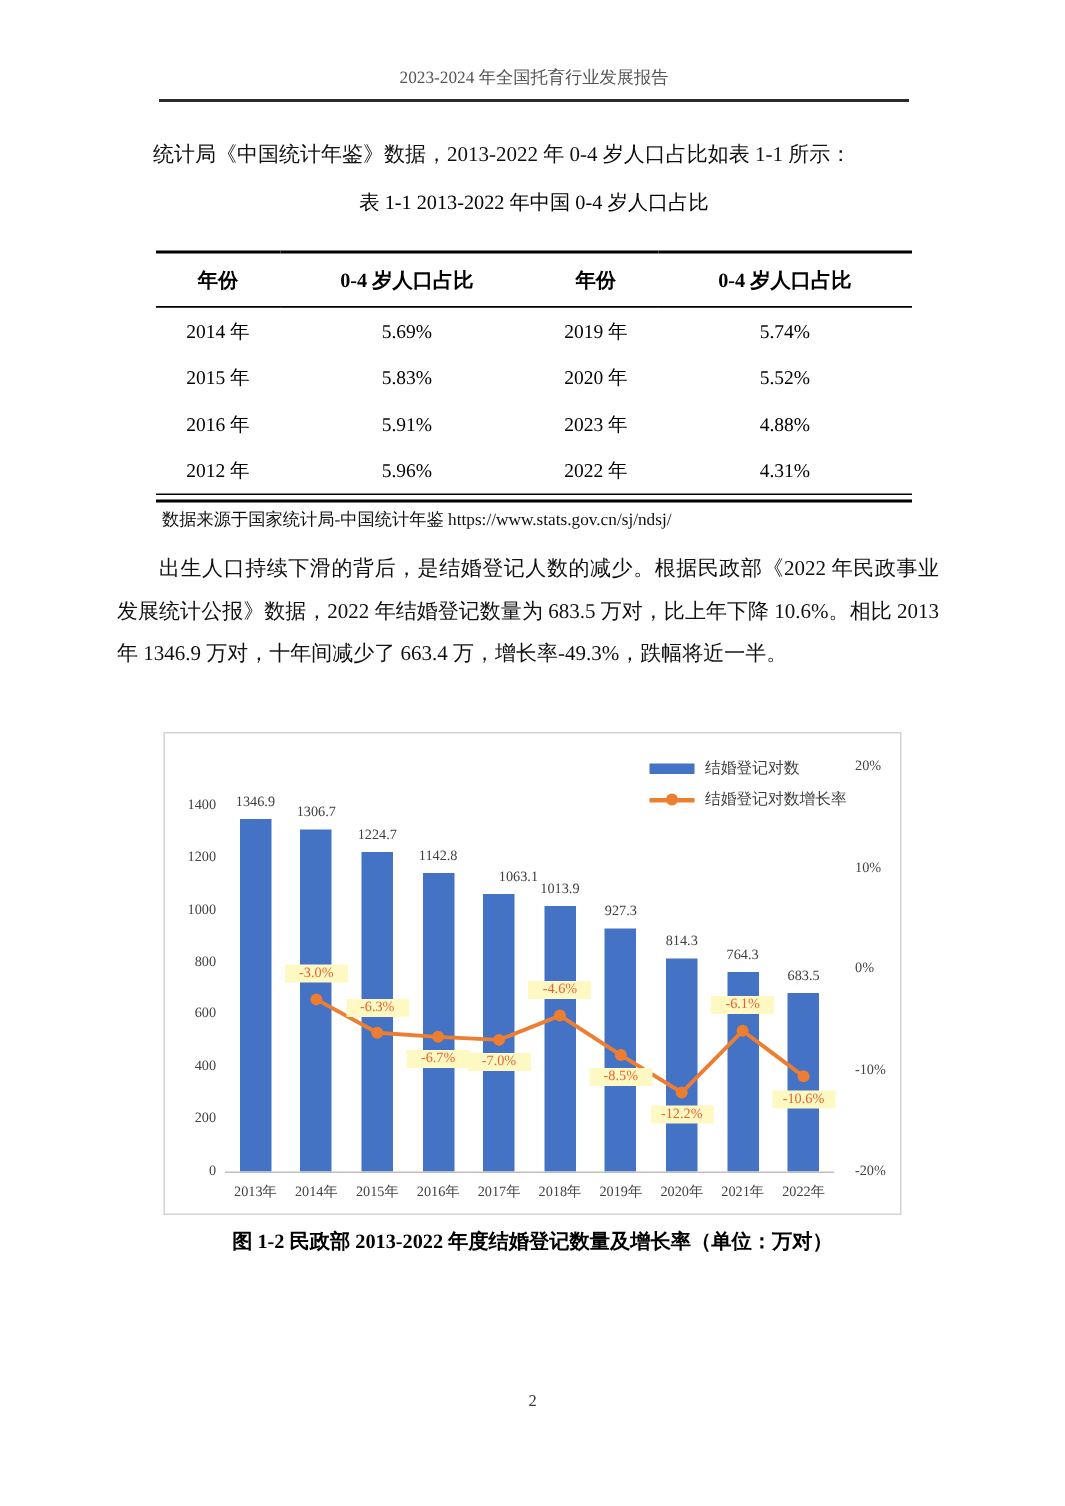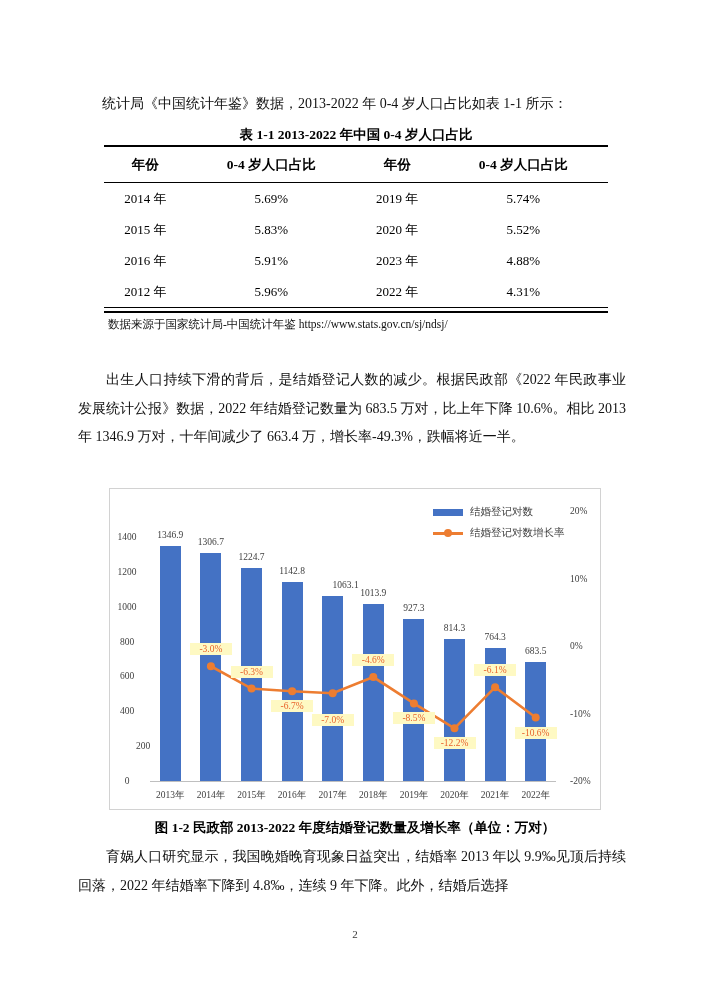--- a/index.html
+++ b/index.html
@@ -13,54 +13,57 @@
        font-size:11.5px;color:#555;padding-bottom:7px;border-bottom:2px solid #2b2b2b;}
   
   .para{position:absolute;left:78px;width:548px;font-size:14px;line-height:28.5px;
         text-align:justify;color:#111;}
   .para.indent{text-indent:2em;}
   #para-intro{top:90px;margin-left:24px;}
   #para-marriage{top:366px;}
   #para-yuwa{top:843px;}
   
   .table-block{position:absolute;top:126px;left:104px;width:504px;}
-  .tbl-title{text-align:center;font-weight:bold;font-size:13.5px;margin-bottom:1px;}
+  .tbl-title{text-align:center;font-weight:normal;font-size:13.5px;margin-bottom:23px;}
   table.pop{width:100%;border-collapse:collapse;border-top:2px solid #000;font-size:13px;}
   table.pop th{font-weight:bold;font-size:13.5px;height:33px;border-bottom:1.5px solid #000;text-align:center;}
   table.pop td{height:29px;text-align:center;}
   .tbl-bottom-rule{height:3px;border-top:1px solid #000;border-bottom:2px solid #000;}
   .src-note{font-size:11.5px;margin-top:4px;padding-left:4px;color:#111;}
   
   .figure{position:absolute;top:488px;left:78px;width:554px;}
   .chart-box{position:relative;width:490px;height:320px;margin:0 auto;
              border:1px solid #d2d2d2;background:#fff;
              font-family:"Liberation Serif","DejaVu Serif",serif;}
   .axis-line{position:absolute;height:1px;background:#bfbfbf;}
   .ytick,.rtick,.xlab{position:absolute;font-size:9.5px;color:#404040;line-height:12px;}
-  .ytick{width:34px;text-align:center;}
+  .ytick{width:34px;text-align:right;}
   .xlab{width:46px;text-align:center;}
   .bar{position:absolute;background:#4472C4;}
   .bar-lab{position:absolute;width:52px;text-align:center;font-size:9.5px;color:#404040;line-height:11px;}
   .line-lab{position:absolute;width:42px;text-align:center;font-size:9.5px;line-height:12px;
             background:#fef9c3;color:#E8622B;}
   .legend{position:absolute;display:flex;flex-direction:column;gap:7px;font-size:10.5px;color:#404040;}
   .leg-row{display:flex;align-items:center;}
   .leg-bar{width:30px;height:7px;background:#4472C4;margin-right:7px;}
   .leg-line{width:30px;height:3px;background:#ED7D31;margin-right:7px;position:relative;}
   .leg-line .dot{position:absolute;left:11px;top:-2.5px;width:8px;height:8px;border-radius:50%;background:#ED7D31;}
   .caption{text-align:center;font-weight:bold;font-size:13.5px;margin-top:9px;}
   .pageno{position:absolute;top:928px;left:0;width:710px;text-align:center;
           font-size:11px;color:#3a3a3a;}
   svg.lineplot{position:absolute;left:0;top:0;}
 </style>
 </head>
 <body>
 
 <div class="page">
 
+  <div class="hdr">
+    <span>2023-2024 年全国托育行业发展报告</span>
+  </div>
 
   <div class="para" id="para-intro">统计局《中国统计年鉴》数据，2013-2022 年 0-4 岁人口占比如表 1-1 所示：</div>
 
   <div class="table-block">
     <div class="tbl-title">表 1-1  2013-2022 年中国 0-4 岁人口占比</div>
     <table class="pop">
       <thead>
           <tr id="tbl-head">
             <th>年份</th>
             <th>0-4 岁人口占比</th>
@@ -102,21 +105,21 @@
   <div class="para indent" id="para-marriage">出生人口持续下滑的背后，是结婚登记人数的减少。根据民政部《2022 年民政事业发展统计公报》数据，2022 年结婚登记数量为 683.5 万对，比上年下降 10.6%。相比 2013 年 1346.9 万对，十年间减少了 663.4 万，增长率-49.3%，跌幅将近一半。</div>
 
   <div class="figure">
     <div class="chart-box" id="chart-box">
         <div class="ytick" style="left: 0px; top: 42.129px;">1400</div>
         <div class="ytick" style="left: 0px; top: 76.9677px;">1200</div>
         <div class="ytick" style="left: 0px; top: 111.806px;">1000</div>
         <div class="ytick" style="left: 0px; top: 146.645px;">800</div>
         <div class="ytick" style="left: 0px; top: 181.484px;">600</div>
         <div class="ytick" style="left: 0px; top: 216.323px;">400</div>
-        <div class="ytick" style="left: 16px; top: 251.161px;">200</div>
+        <div class="ytick" style="left: 0px; top: 251.161px;">200</div>
         <div class="ytick" style="left: 0px; top: 286px;">0</div>
         <div class="rtick" style="left: 460px; top: 16px;">20%</div>
         <div class="rtick" style="left: 460px; top: 83.5px;">10%</div>
         <div class="rtick" style="left: 460px; top: 151px;">0%</div>
         <div class="rtick" style="left: 460px; top: 218.5px;">-10%</div>
         <div class="rtick" style="left: 460px; top: 286px;">-20%</div>
         <div class="xlab" style="left: 37.3px; top: 300px;">2013年</div>
         <div class="xlab" style="left: 77.9px; top: 300px;">2014年</div>
         <div class="xlab" style="left: 118.5px; top: 300px;">2015年</div>
         <div class="xlab" style="left: 159.1px; top: 300px;">2016年</div>
@@ -155,21 +158,21 @@
           <circle cx="222.70000000000002" cy="204.25" r="4" fill="#ED7D31"></circle>
           <circle cx="263.3" cy="188.05" r="4" fill="#ED7D31"></circle>
           <circle cx="303.90000000000003" cy="214.375" r="4" fill="#ED7D31"></circle>
           <circle cx="344.5" cy="239.35000000000002" r="4" fill="#ED7D31"></circle>
           <circle cx="385.1" cy="198.175" r="4" fill="#ED7D31"></circle>
           <circle cx="425.7" cy="228.55" r="4" fill="#ED7D31"></circle>
         </svg>
         <div class="line-lab" style="color: rgb(232, 98, 43); left: 79.9px; top: 154.25px;">-3.0%</div>
         <div class="line-lab" style="color: rgb(232, 98, 43); left: 120.5px; top: 176.525px;">-6.3%</div>
         <div class="line-lab" style="color: rgb(232, 98, 43); left: 161.1px; top: 211.225px;">-6.7%</div>
-        <div class="line-lab" style="color: rgb(232, 98, 43); left: 201.7px; top: 213.25px; margin-top: 12px;">-7.0%</div>
+        <div class="line-lab" style="color: rgb(232, 98, 43); left: 201.7px; top: 213.25px;">-7.0%</div>
         <div class="line-lab" style="color: rgb(232, 98, 43); left: 242.3px; top: 165.05px;">-4.6%</div>
         <div class="line-lab" style="color: rgb(232, 98, 43); left: 282.9px; top: 223.375px;">-8.5%</div>
         <div class="line-lab" style="color: rgb(232, 98, 43); left: 323.5px; top: 248.35px;">-12.2%</div>
         <div class="line-lab" style="color: rgb(232, 98, 43); left: 364.1px; top: 175.175px;">-6.1%</div>
         <div class="line-lab" style="color: rgb(232, 98, 43); left: 404.7px; top: 237.55px;">-10.6%</div>
         <div class="legend" style="left: 323px; top: 16px;">
           <div class="leg-row">
             <span class="leg-bar"></span>
             <span>结婚登记对数</span>
           </div>
@@ -177,16 +180,15 @@
             <span class="leg-line">
               <span class="dot"></span>
             </span>
             <span>结婚登记对数增长率</span>
           </div>
         </div>
       </div>
     <div class="caption">图 1-2 民政部 2013-2022 年度结婚登记数量及增长率（单位：万对）</div>
   </div>
 
-  <div class="para indent" id="para-yuwa">育娲人口研究显示，我国晚婚晚育现象日益突出，结婚率 2013 年以 9.9‰见顶后持续回落，2022 年结婚率下降到 4.8‰，连续 9 年下降。此外，结婚后选择</div>
 
   <div class="pageno">2</div>
 </div>
 
 </body></html>

